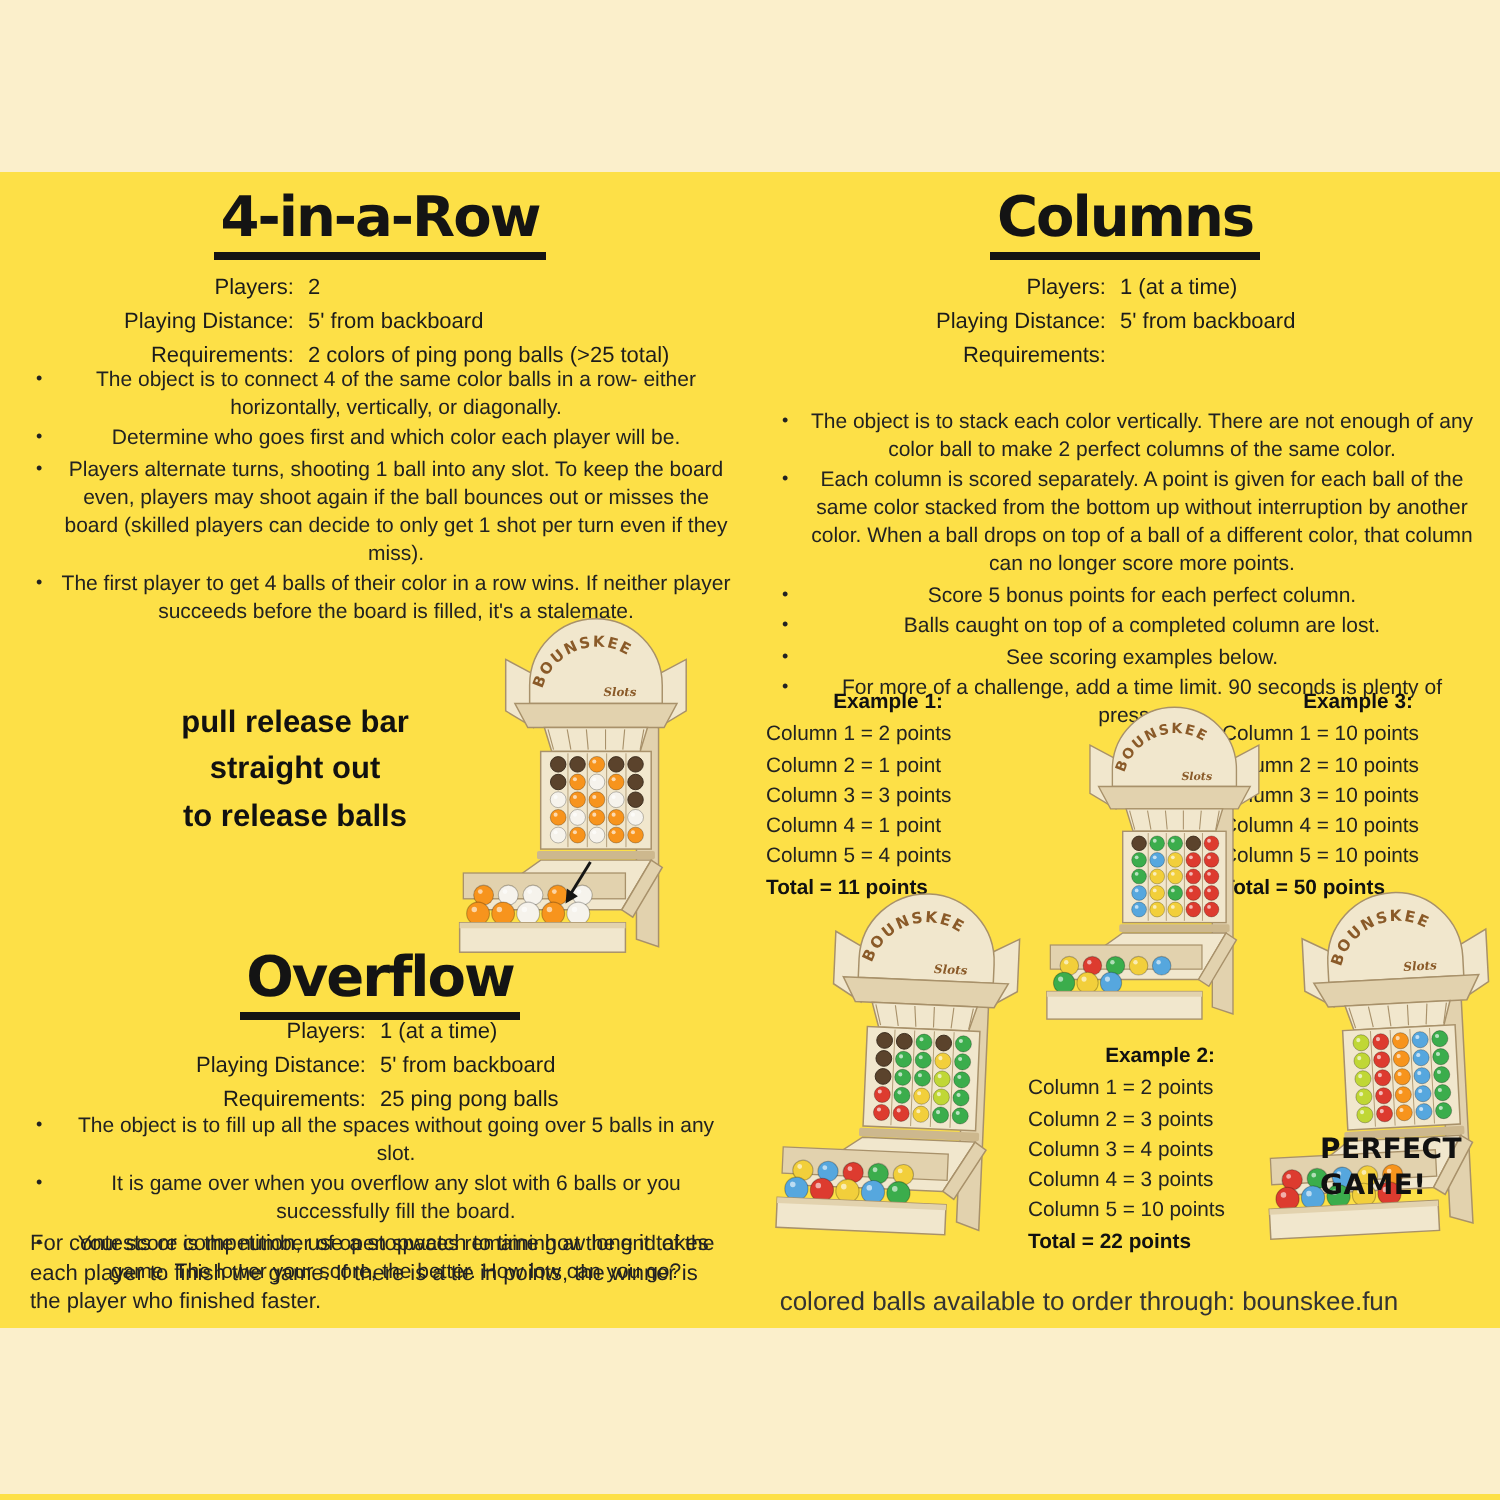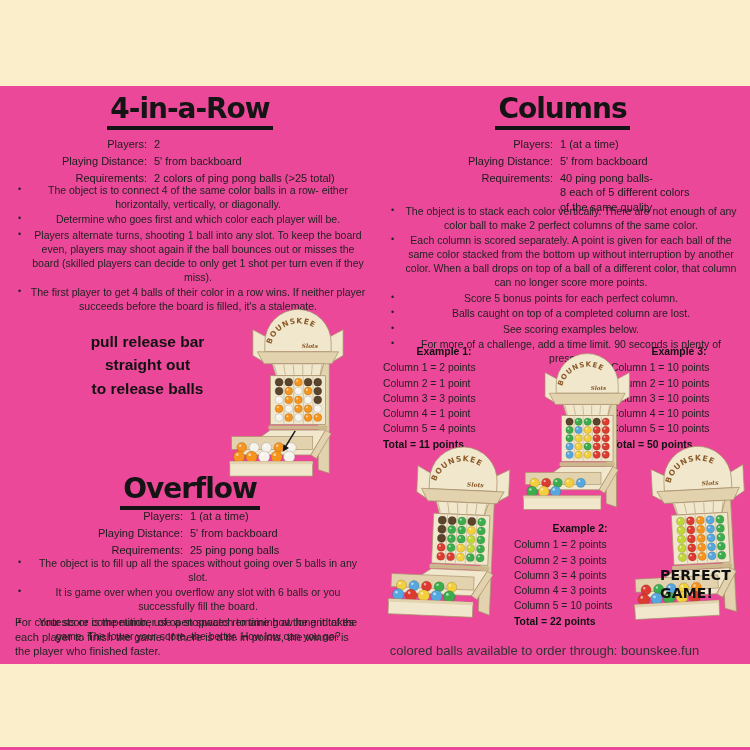--- a/index.html
+++ b/index.html
@@ -1,17 +1,17 @@
 <!DOCTYPE html>
 <html><head>
 <meta charset="utf-8">
 <style>
   html,body{margin:0;padding:0;}
   body{font-family:"Liberation Sans",sans-serif;color:#1c1c1c;}
-  .canvas{position:relative;width:750px;height:750px;background:#ec4899;overflow:hidden;}
+  .canvas{position:relative;width:750px;height:750px;background:#fde047;overflow:hidden;}
   .band{position:absolute;left:0;width:750px;background:#FBEFCB;}
   .band-top{top:0;height:86px;}
   .band-bottom{top:664px;height:83px;}
   section{display:contents;}
 
   .game-title{position:absolute;margin:0;text-align:center;font-family:"DejaVu Sans",sans-serif;
     font-weight:bold;font-size:28px;letter-spacing:-1px;color:#141414;}
   .game-title .underl{display:inline-block;border-bottom:4px solid #141414;padding:0 3px 1px 3px;}
   .t-4row{left:15px;top:92px;width:350px;}
   .t-overflow{left:15px;top:472px;width:350px;}
@@ -28,21 +28,21 @@
 
   ul.rules{position:absolute;margin:0;padding:0;list-style:none;font-size:10.5px;line-height:1.33;color:#222;text-align:center;}
   ul.rules li{position:relative;padding-left:14px;margin-bottom:1.5px;}
   ul.rules li::before{content:"•";position:absolute;left:3px;top:0;font-size:9px;color:#222;}
   .rules-4row{left:15px;top:184px;width:352px;}
   .rules-overflow{left:15px;top:557px;width:352px;}
   .rules-columns{left:388px;top:205px;width:352px;font-size:10.4px;line-height:1.3;}
 
   .footnote{position:absolute;left:15px;top:615px;width:352px;margin:0;font-size:11px;line-height:1.33;color:#222;}
 
-  .pull-caption{position:absolute;left:55px;top:330px;width:185px;text-align:center;
+  .pull-caption{position:absolute;left:55px;top:350px;width:185px;text-align:center;
     font-weight:bold;font-size:15.5px;line-height:1.5;color:#111;}
 
   .example{position:absolute;font-size:10.4px;line-height:1.47;color:#222;}
   .example .ex-title{font-weight:bold;text-align:center;margin-bottom:1px;color:#111;}
   .example .ex-total{font-weight:bold;color:#111;}
   .ex1{left:383px;top:344px;width:122px;}
   .ex3{left:611px;top:344px;width:136px;}
   .ex2{left:514px;top:521px;width:132px;}
 
   .perfect{position:absolute;left:660px;top:566px;width:72px;font-weight:bold;
@@ -229,25 +229,20 @@
       <div class="meta-row">
         <div class="meta-label">Players:</div>
         <div class="meta-value">1 (at a time)</div>
       </div>
       <div class="meta-row">
         <div class="meta-label">Playing Distance:</div>
         <div class="meta-value">5' from backboard</div>
       </div>
       <div class="meta-row">
         <div class="meta-label">Requirements:</div>
-        <div class="meta-value">
-          <div>40 ping pong balls-</div>
-          <div>8 each of 5 different colors</div>
-          <div>of the same quality</div>
-        </div>
       </div>
     </div>
 
     <ul class="rules rules-columns">
       <li>The object is to stack each color vertically. There are not enough of any color ball to make 2 perfect columns of the same color.</li>
       <li>Each column is scored separately. A point is given for each ball of the same color stacked from the bottom up without interruption by another color. When a ball drops on top of a ball of a different color, that column can no longer score more points.</li>
       <li>Score 5 bonus points for each perfect column.</li>
       <li>Balls caught on top of a completed column are lost.</li>
       <li>See scoring examples below.</li>
       <li>For more of a challenge, add a time limit. 90 seconds is plenty of pressure.</li>

